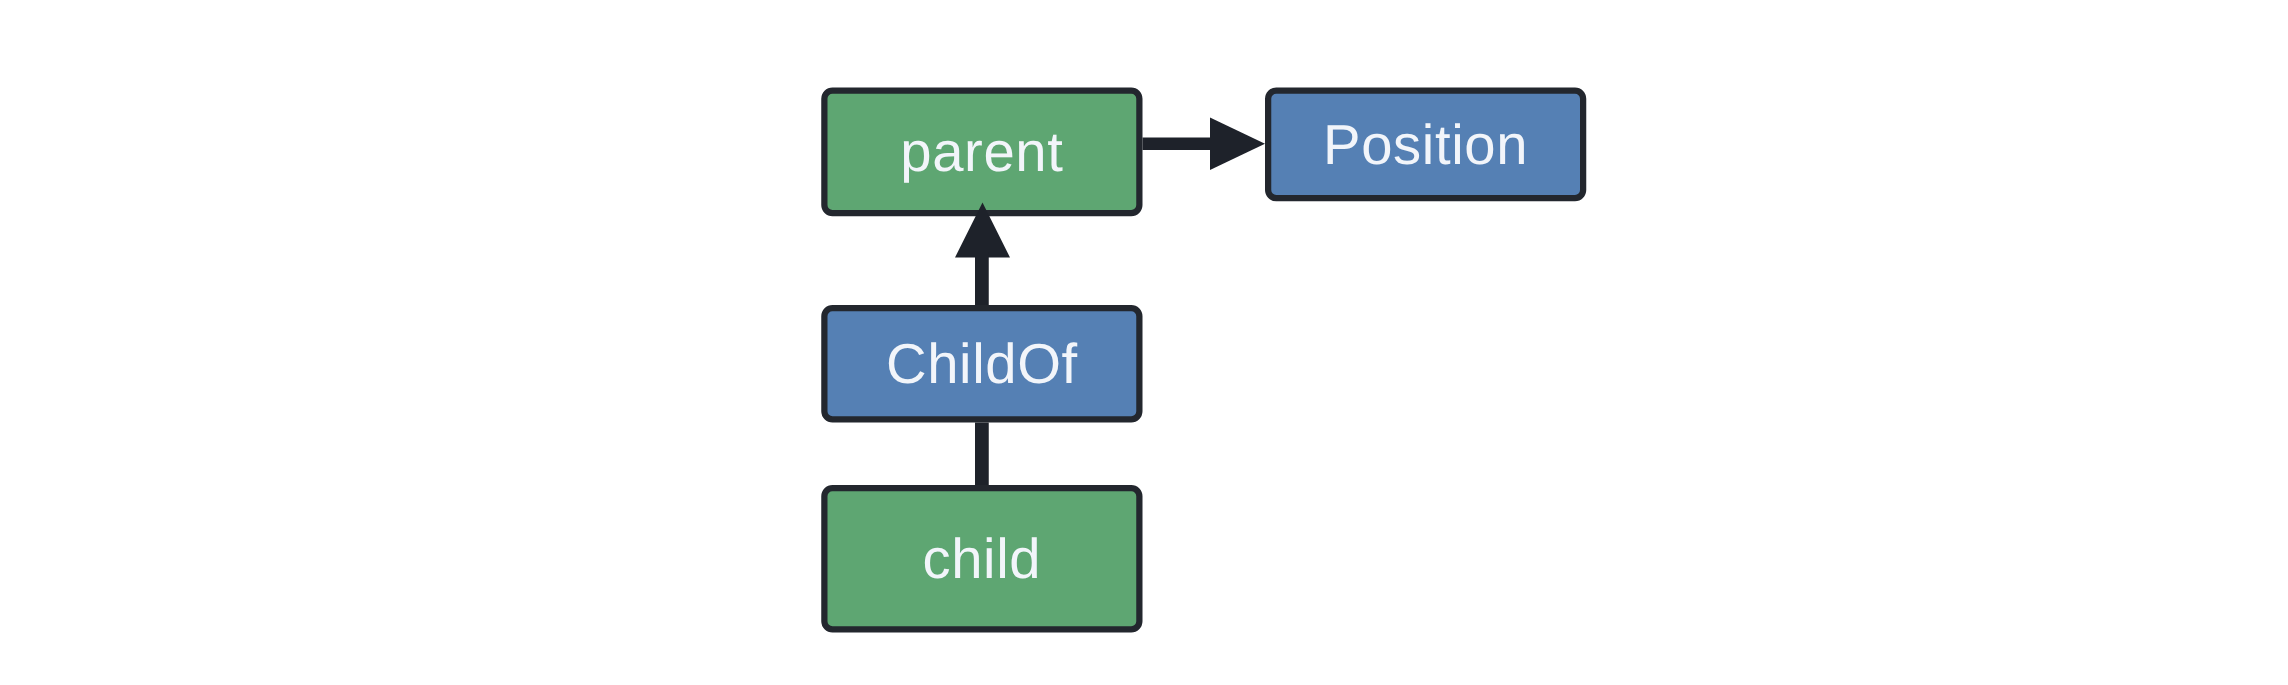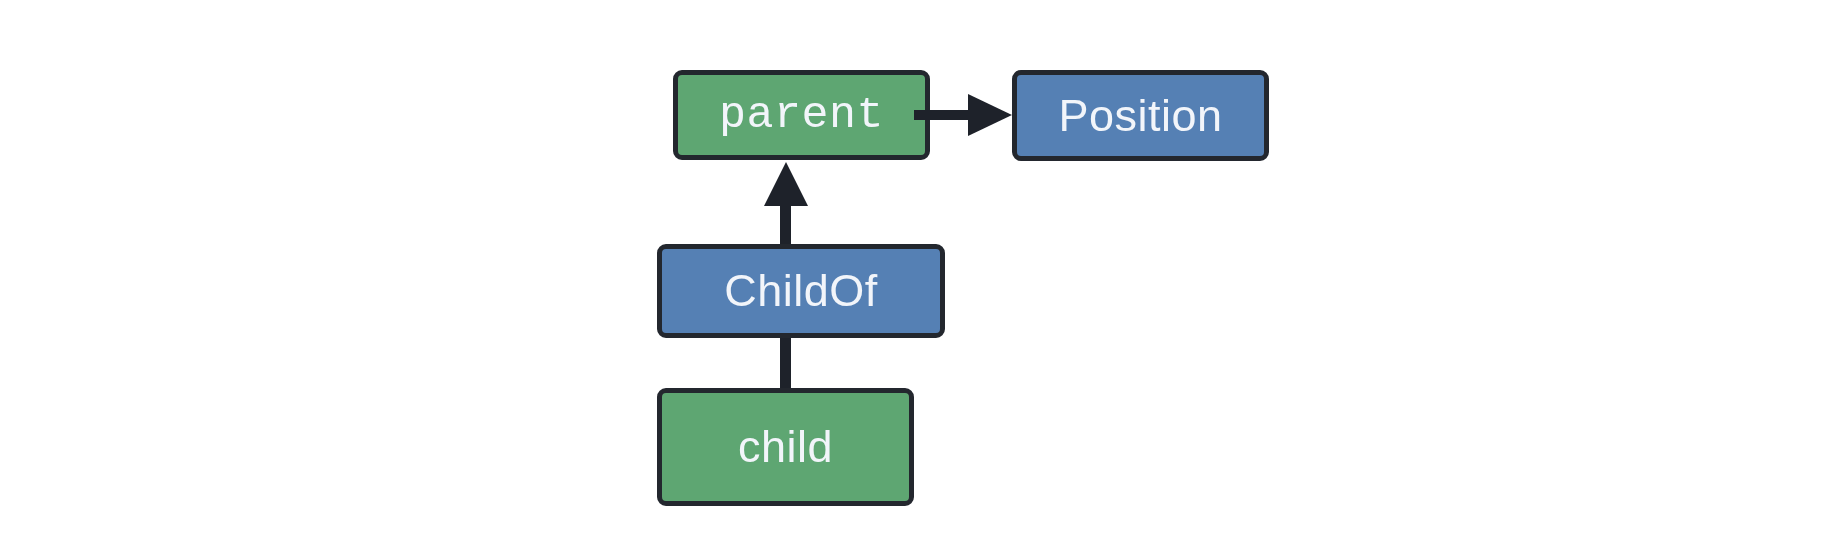--- a/index.html
+++ b/index.html
@@ -24,23 +24,23 @@
     align-items: center;
     justify-content: center;
     color: var(--text, #f2f5fa);
     font-size: 45px;
     font-weight: 400;
     letter-spacing: 0.5px;
   }
   .node.entity   { background: var(--entity, #5ea672); }
   .node.component{ background: var(--component, #5580b4); }
 
-  #node-parent   { left: 673px;  top: 70px;  width: 257px; height: 90px; font-family: Liberation Mono, monospace; }
+  #node-parent   { left: 657px;  top: 70px;  width: 257px; height: 103px; }
   #node-position { left: 1012px; top: 70px;  width: 257px; height: 91px; }
-  #node-childof  { left: 657px;  top: 244px; width: 288px; height: 94px; align-items: center; }
+  #node-childof  { left: 657px;  top: 244px; width: 257px; height: 94px; align-items: center; }
   #node-child    { left: 657px;  top: 388px; width: 257px; height: 118px; }
 
   .edge-part { position: absolute; background: var(--arrow, #1e222a); }
 
   
   #edge-h-tail { left: 914px; top: 110px; width: 60px; height: 10px; }
   #edge-h-head {
     position: absolute; left: 968px; top: 94px;
     width: 0; height: 0;
     border-left: 44px solid var(--arrow, #1e222a);

